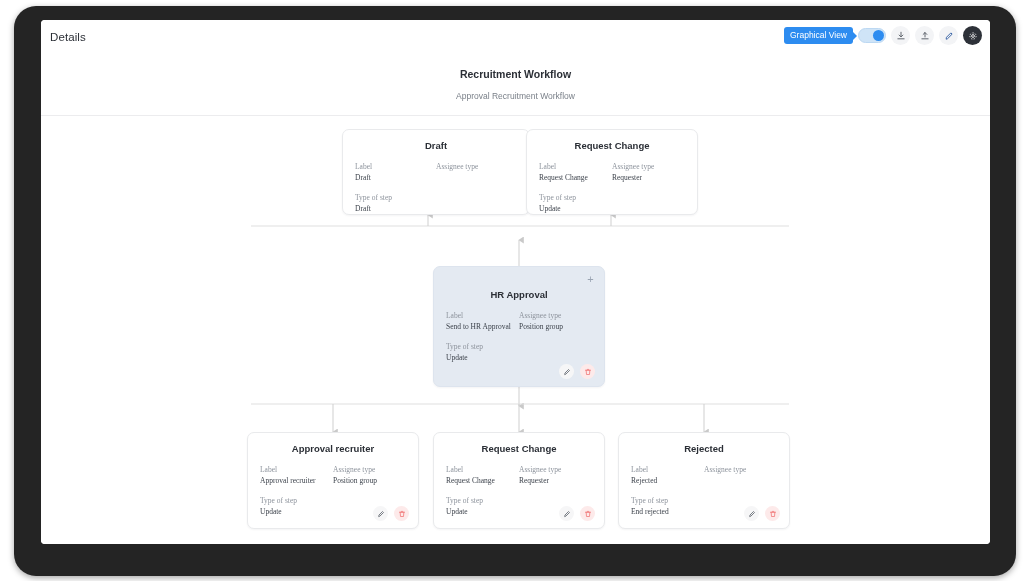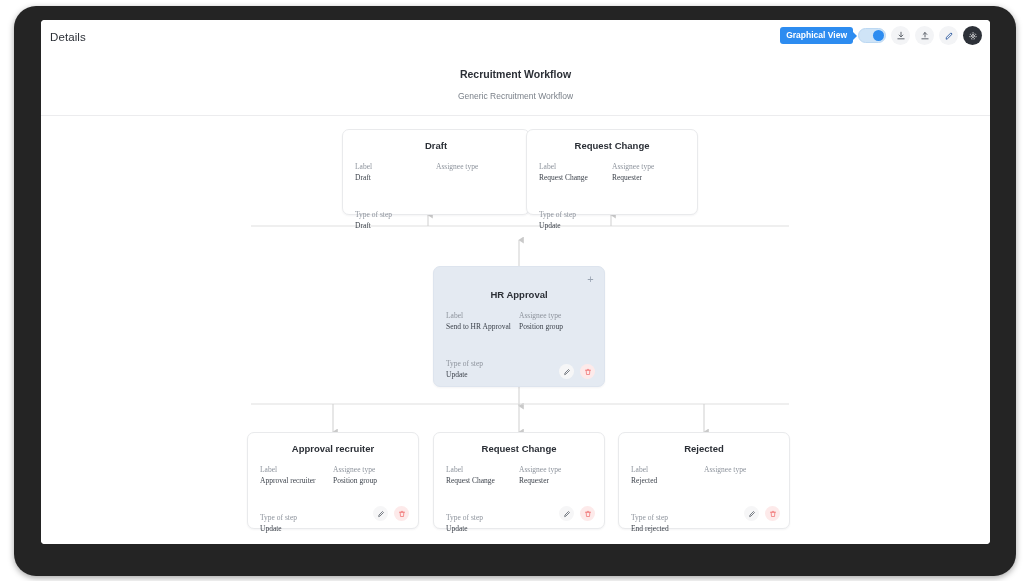--- a/index.html
+++ b/index.html
@@ -52,21 +52,21 @@
   }
   .tooltip-bubble {
     position: relative;
     background: #2d8cf0;
     color: #ffffff;
     font-size: 8.5px;
     padding: 4px 6px 4px 6px;
     border-radius: 3px;
     white-space: nowrap;
     line-height: 1;
-    font-weight: 700;
+    font-weight: 400;
   }
   .tooltip-bubble:after {
     content: "";
     position: absolute;
     right: -4px; top: 50%;
     margin-top: -4px;
     border-top: 4px solid transparent;
     border-bottom: 4px solid transparent;
     border-left: 4px solid #2d8cf0;
   }
@@ -156,21 +156,21 @@
   .field-label {
     font-size: 7.5px;
     color: #8d939c;
     line-height: 1.45;
   }
   .field-value {
     font-size: 7.5px;
     color: #3d434c;
     line-height: 1.45;
   }
-  .node-fields.second { margin-top: 26px; }
+  .node-fields.second { margin-top: 9px; }
   .node-actions {
     position: absolute;
     right: 9px; bottom: 7px;
     display: flex;
     gap: 6px;
     align-items: center;
   }
   .act-btn {
     width: 15px; height: 15px;
     border-radius: 50%;
@@ -249,21 +249,21 @@
             <circle cx="8" cy="8" r="2.2"></circle>
             <circle cx="8" cy="8" r="5" stroke-dasharray="2.2 2.2"></circle>
           </svg>
         </button>
       </div>
     </div>
 
     <div id="workflow-body">
 
       <div id="wf-title">Recruitment Workflow</div>
-      <div id="wf-subtitle">Generic Recruitment Workflow</div>
+      <div id="wf-subtitle">Approval Recruitment Workflow</div>
       <div id="canvas-divider"></div>
 
       <svg id="connectors">
         <defs>
           <marker id="arrow-up" markerWidth="7" markerHeight="7" refX="3.5" refY="1.2" orient="auto">
             <path d="M0 6 L3.5 0.6 L7 6 Z" fill="#c9c9c9"></path>
           </marker>
           <marker id="arrow-down" markerWidth="7" markerHeight="7" refX="3.5" refY="5.4" orient="auto">
             <path d="M0 0.6 L3.5 6 L7 0.6 Z" fill="#c9c9c9"></path>
           </marker>

